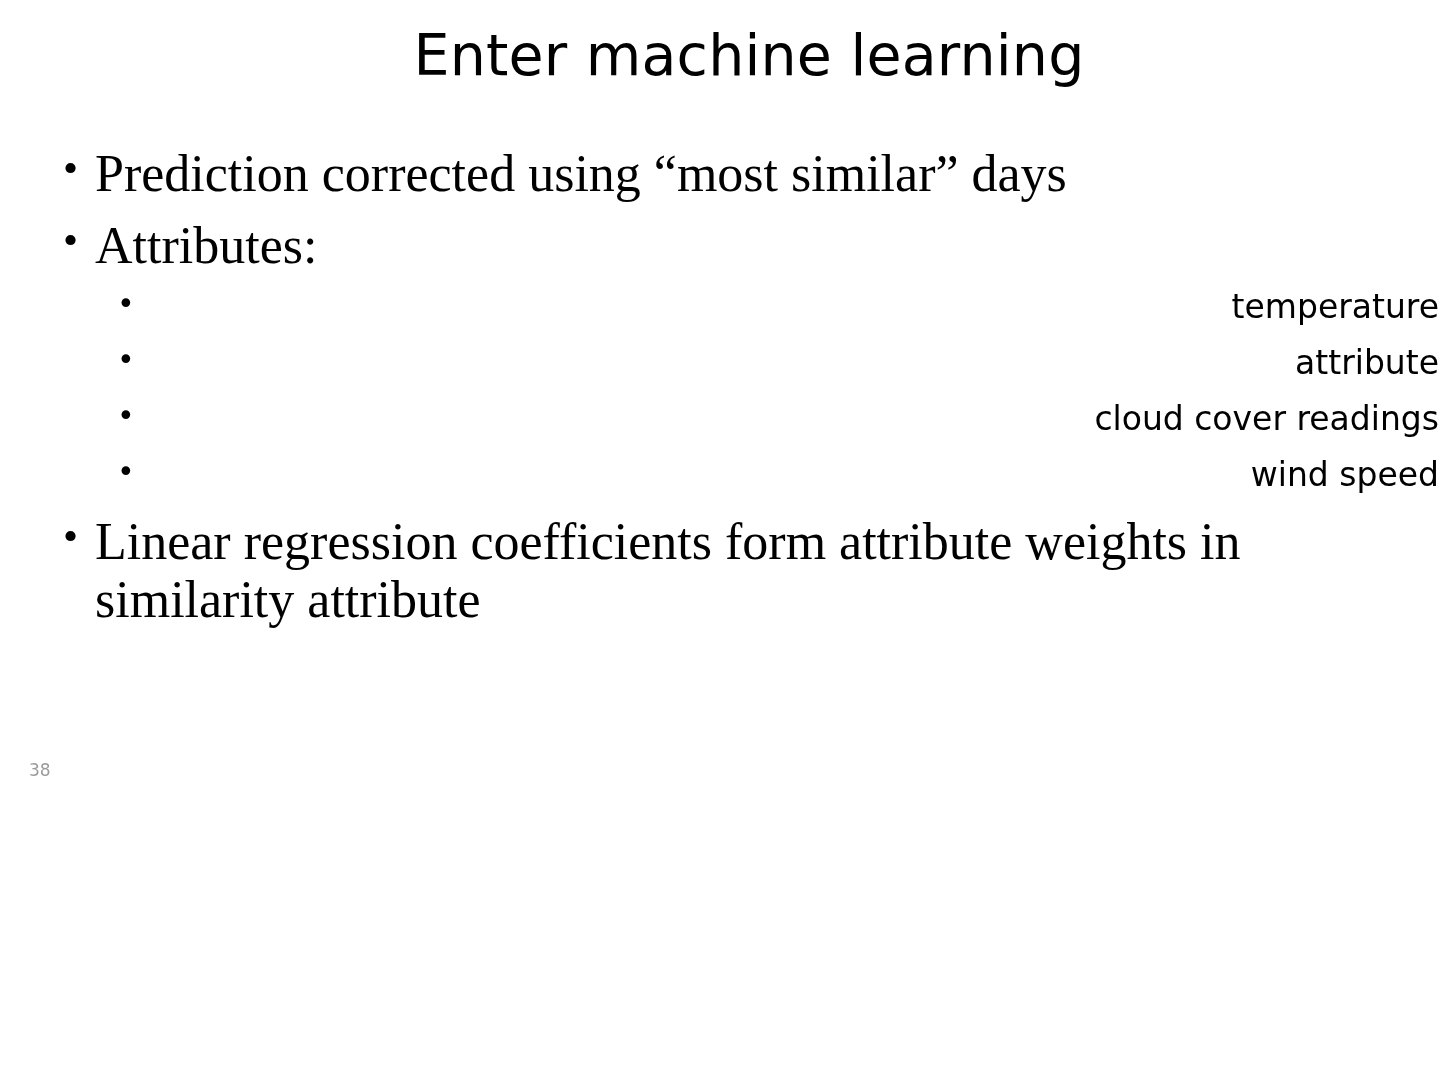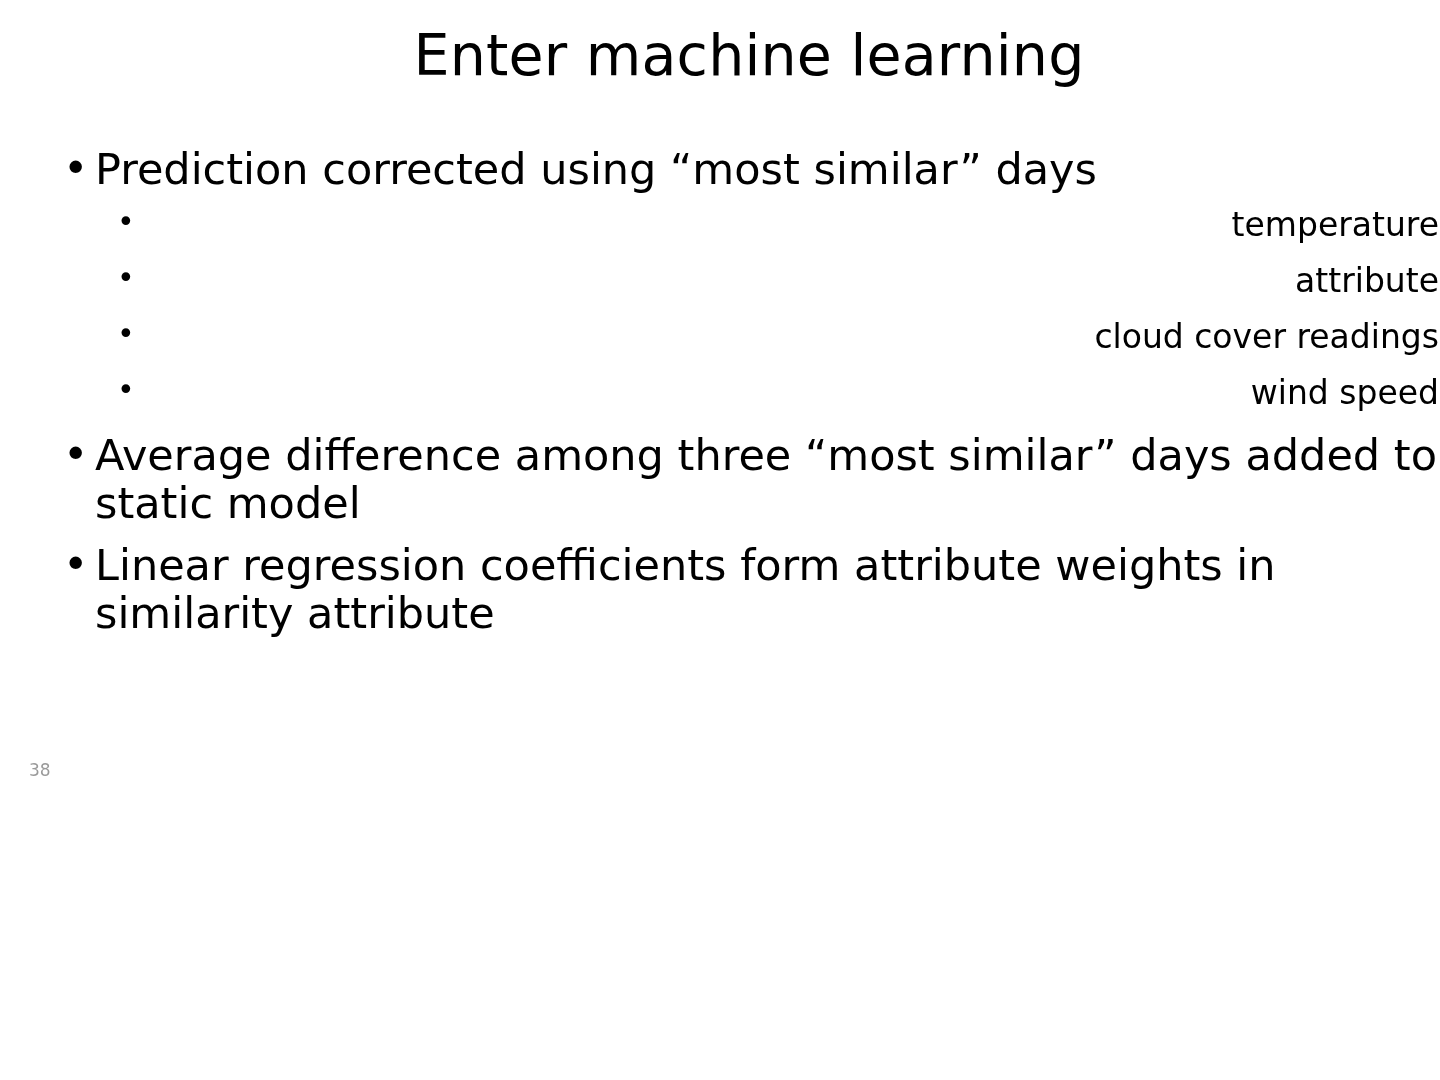--- a/index.html
+++ b/index.html
@@ -35,25 +35,26 @@
     margin-top: 58px;
     padding-left: 34px;
     padding-right: 30px;
   }
   ul.level1 {
     list-style: none;
     margin: 0;
     padding: 0;
   }
   ul.level1 > li.l1 {
-    font-size: 43px;
+    font-size: 52px;
     line-height: 1.12;
     position: relative;
     padding-left: 32px;
     margin-bottom: 14px;
+    font-family: Liberation Serif, serif;
   }
   ul.level1 > li.l1 > .btext {
     display: block;
   }
   ul.level1 > li.l1::before {
     content: "\2022";
     position: absolute;
     left: 0;
     top: -1px;
     font-size: 43px;
@@ -101,41 +102,41 @@
 
   <h1 class="slide-title">Enter machine learning</h1>
 
   <div class="body-block">
     <ul class="level1">
 
       <li class="l1">
         <span class="btext">Prediction corrected using “most similar” days</span>
       </li>
 
+      <li class="l1">
+        <span class="btext">Attributes:</span>
+      </li>
 
       <li class="nested-holder">
         <ul class="level2">
           <li class="l2">
             <span>temperature</span>
           </li>
           <li class="l2">
             <span>attribute</span>
           </li>
           <li class="l2">
             <span>cloud cover readings</span>
           </li>
           <li class="l2">
             <span>wind speed</span>
           </li>
         </ul>
       </li>
 
-      <li class="l1">
-        <span class="btext">Average difference among three “most similar” days added to static model</span>
-      </li>
 
       <li class="l1">
         <span class="btext">Linear regression coefficients form attribute weights in similarity attribute</span>
       </li>
 
     </ul>
   </div>
 
   <div class="page-number">38</div>
 

